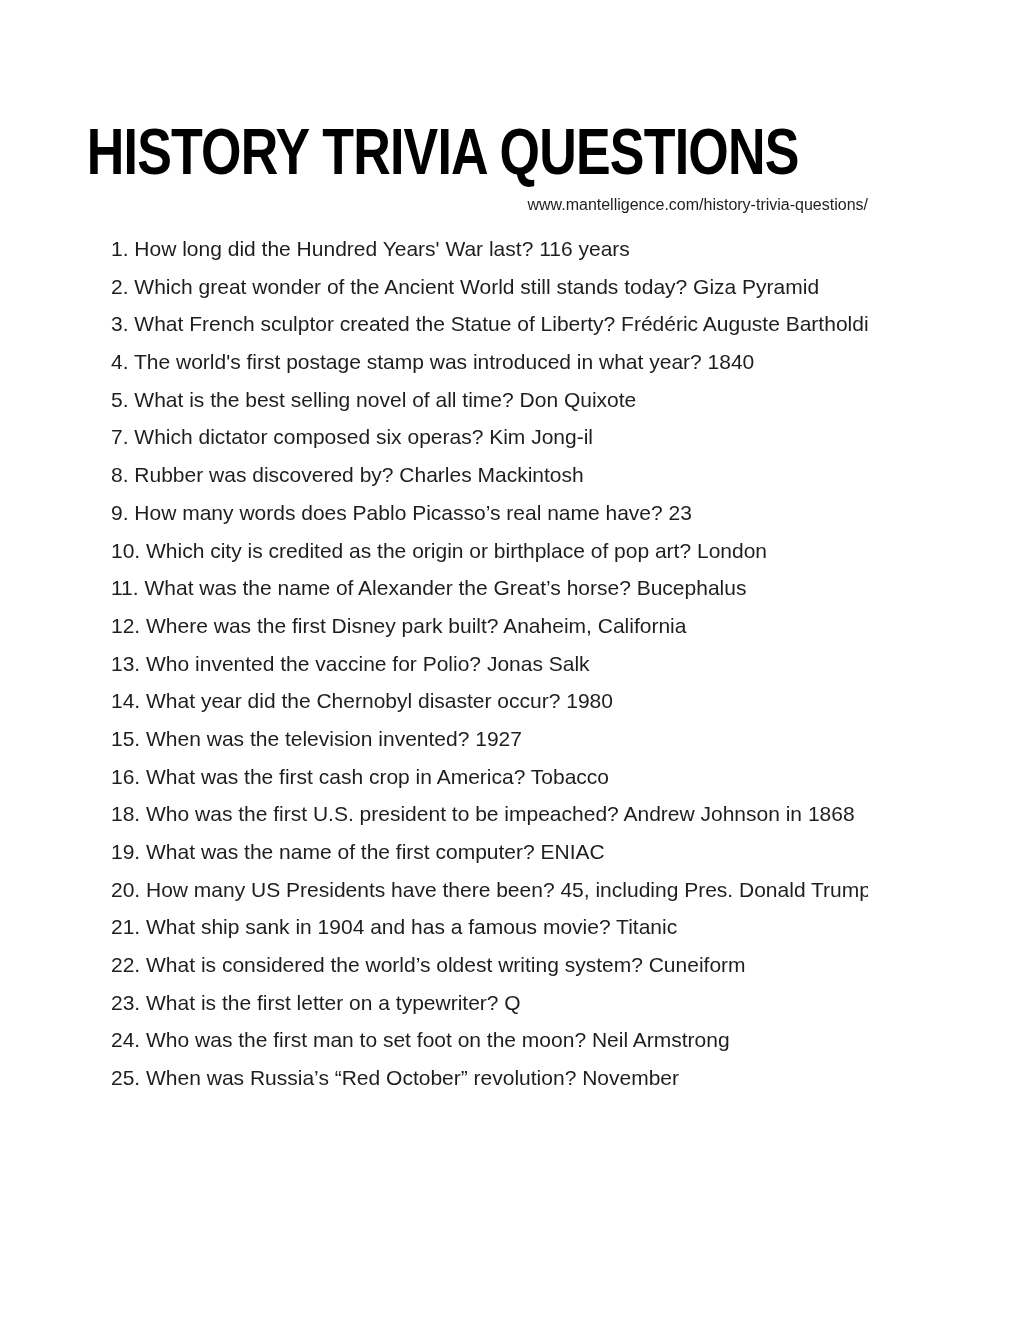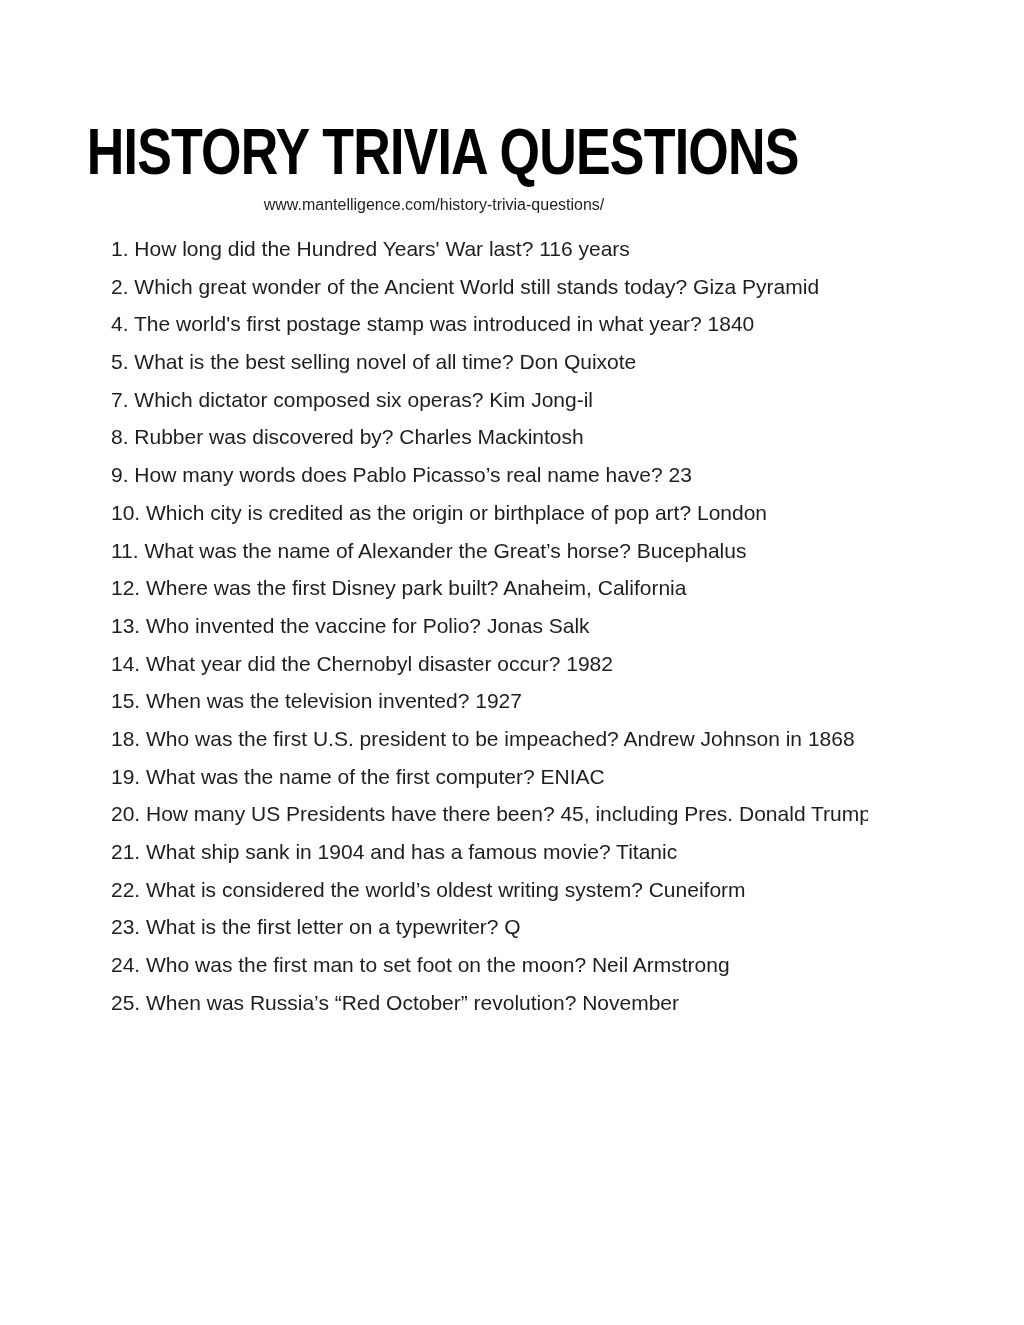--- a/index.html
+++ b/index.html
@@ -23,21 +23,21 @@
     line-height: 65px;
     font-weight: bold;
     color: var(--title, #000000);
     letter-spacing: -1px;
     transform: scaleX(0.80);
     transform-origin: 50% 50%;
     white-space: nowrap;
   }
   .subtitle {
     margin-top: 13px;
-    text-align: center;
+    text-align: right;
     font-size: 16px;
     line-height: 16px;
     font-weight: normal;
     color: var(--text, #1e1e1e);
   }
   .qlist {
     margin: 28px 0 0 111px;
   }
   .q {
     font-size: 21px;
@@ -50,31 +50,33 @@
 </head>
 <body>
 
 <div class="doc">
   <h1 class="title">HISTORY TRIVIA QUESTIONS</h1>
   <div class="subtitle">www.mantelligence.com/history-trivia-questions/</div>
 
   <div class="qlist">
     <div class="q">1. How long did the Hundred Years' War last? 116 years</div>
     <div class="q">2. Which great wonder of the Ancient World still stands today? Giza Pyramid</div>
+    <div class="q">3. What French sculptor created the Statue of Liberty? Frédéric Auguste Bartholdi</div>
     <div class="q">4. The world's first postage stamp was introduced in what year? 1840</div>
     <div class="q">5. What is the best selling novel of all time? Don Quixote</div>
     <div class="q">7. Which dictator composed six operas? Kim Jong-il</div>
     <div class="q">8. Rubber was discovered by? Charles Mackintosh</div>
     <div class="q">9. How many words does Pablo Picasso’s real name have? 23</div>
     <div class="q">10. Which city is credited as the origin or birthplace of pop art? London</div>
     <div class="q">11. What was the name of Alexander the Great’s horse? Bucephalus</div>
     <div class="q">12. Where was the first Disney park built? Anaheim, California</div>
     <div class="q">13. Who invented the vaccine for Polio? Jonas Salk</div>
-    <div class="q">14. What year did the Chernobyl disaster occur? 1982</div>
+    <div class="q">14. What year did the Chernobyl disaster occur? 1980</div>
     <div class="q">15. When was the television invented? 1927</div>
+    <div class="q">16. What was the first cash crop in America? Tobacco</div>
     <div class="q">18. Who was the first U.S. president to be impeached? Andrew Johnson in 1868</div>
     <div class="q">19. What was the name of the first computer? ENIAC</div>
     <div class="q">20. How many US Presidents have there been? 45, including Pres. Donald Trump</div>
     <div class="q">21. What ship sank in 1904 and has a famous movie? Titanic</div>
     <div class="q">22. What is considered the world’s oldest writing system? Cuneiform</div>
     <div class="q">23. What is the first letter on a typewriter? Q</div>
     <div class="q">24. Who was the first man to set foot on the moon? Neil Armstrong</div>
     <div class="q">25. When was Russia’s “Red October” revolution? November</div>
   </div>
 </div>

